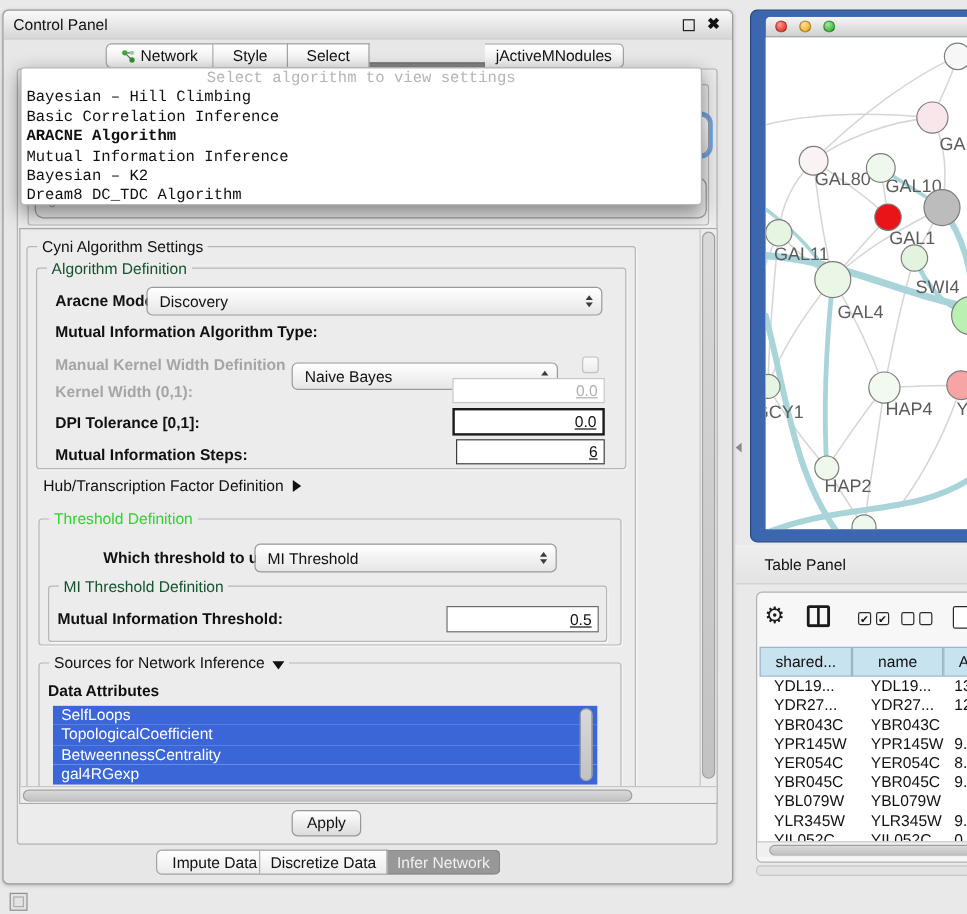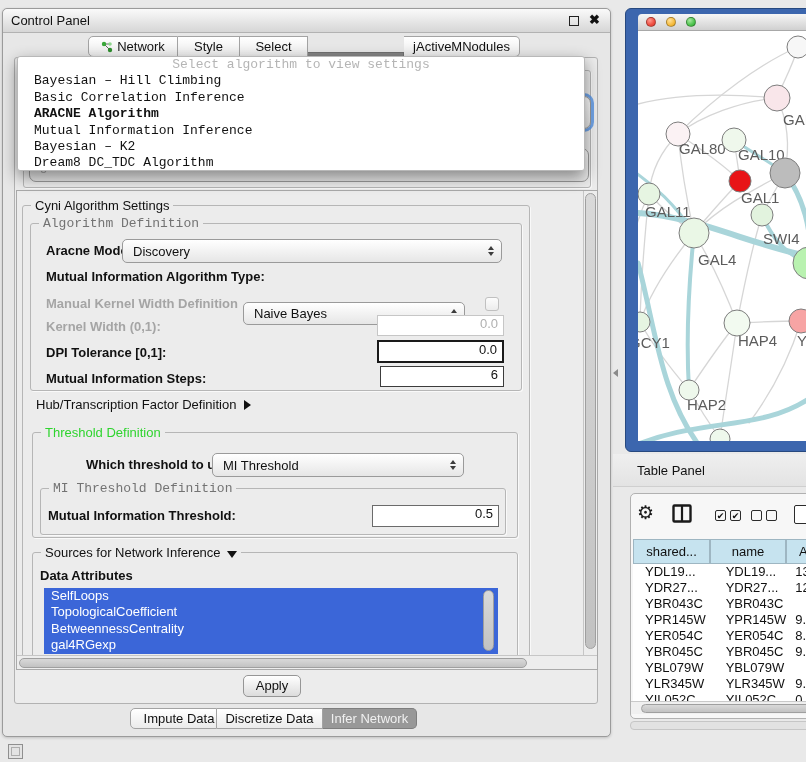--- a/index.html
+++ b/index.html
@@ -27,40 +27,40 @@
   .tab.sel{background:#848484;color:#e9e9e9;border-color:#707070;}
   .tab .ticon{display:inline-block;vertical-align:-2px;margin-right:4px;}
 
   
   #pane{left:14px;top:57px;width:584px;height:647px;border:1px solid #b2b2b2;
         border-radius:3px;background:#ececec;}
 
   
   .group{border:1px solid #b6b6b6;border-radius:3px;box-shadow:1px 1px 0 rgba(255,255,255,.7);}
   .gtitle{position:absolute;top:-8px;left:8px;background:#ececec;padding:0 4px;white-space:nowrap;}
-  .gtitle.blue{color:#737373;font-family:Liberation Mono, monospace;}
+  .gtitle.blue{color:#14532d;}
   .gtitle.green{color:#2fd42f;}
 
   
   .combo{border:1px solid #9a9a9a;border-radius:5px;
          background:linear-gradient(#ffffff,#e6e6e6);
          display:flex;align-items:center;padding-left:10px;}
   .stepper{position:absolute;right:7px;top:50%;transform:translateY(-50%);
            display:flex;flex-direction:column;gap:2px;}
   .stepper .up{width:0;height:0;border-left:3.5px solid transparent;border-right:3.5px solid transparent;border-bottom:4px solid #3c3c3c;}
   .stepper .dn{width:0;height:0;border-left:3.5px solid transparent;border-right:3.5px solid transparent;border-top:4px solid #3c3c3c;}
 
-  .ninput{background:#fff;display:flex;justify-content:flex-end;padding:0 5px;}
+  .ninput{background:#fff;display:flex;align-items:center;justify-content:flex-end;padding:0 5px;text-decoration:underline;}
   .lbl{font-weight:bold;white-space:nowrap;}
   .dis{color:#a5a5a5;}
 
   
   #popup{left:17px;top:56px;width:568px;height:115px;background:#fff;z-index:50;
          border:1px solid #b8b8b8;border-radius:3px;box-shadow:0 6px 16px rgba(0,0,0,.45);overflow:hidden;font-family:Liberation Mono, monospace;}
-  .prow{height:16.4px;line-height:16.4px;padding-left:16px;white-space:nowrap;}
+  .prow{height:16.4px;line-height:16.4px;padding-left:4px;white-space:nowrap;}
   .prow.ph{text-align:center;color:#b5b5b5;padding-left:0;}
 
   
   #scrollpane{left:1px;top:132px;width:582px;height:480px;border:1px solid #a9a9a9;background:#ececec;}
   #viewport{left:0;top:0;width:566px;height:464px;overflow:hidden;}
   .sb-track-v{left:566px;top:0;width:14px;height:464px;background:#ededed;border-left:1px solid #c6c6c6;}
   .sb-track-h{left:0;top:464px;width:580px;height:14px;background:#ededed;border-top:1px solid #c6c6c6;}
   .thumb{background:linear-gradient(#d9d9d9,#c2c2c2);border:1px solid #9f9f9f;border-radius:6px;}
 
   

